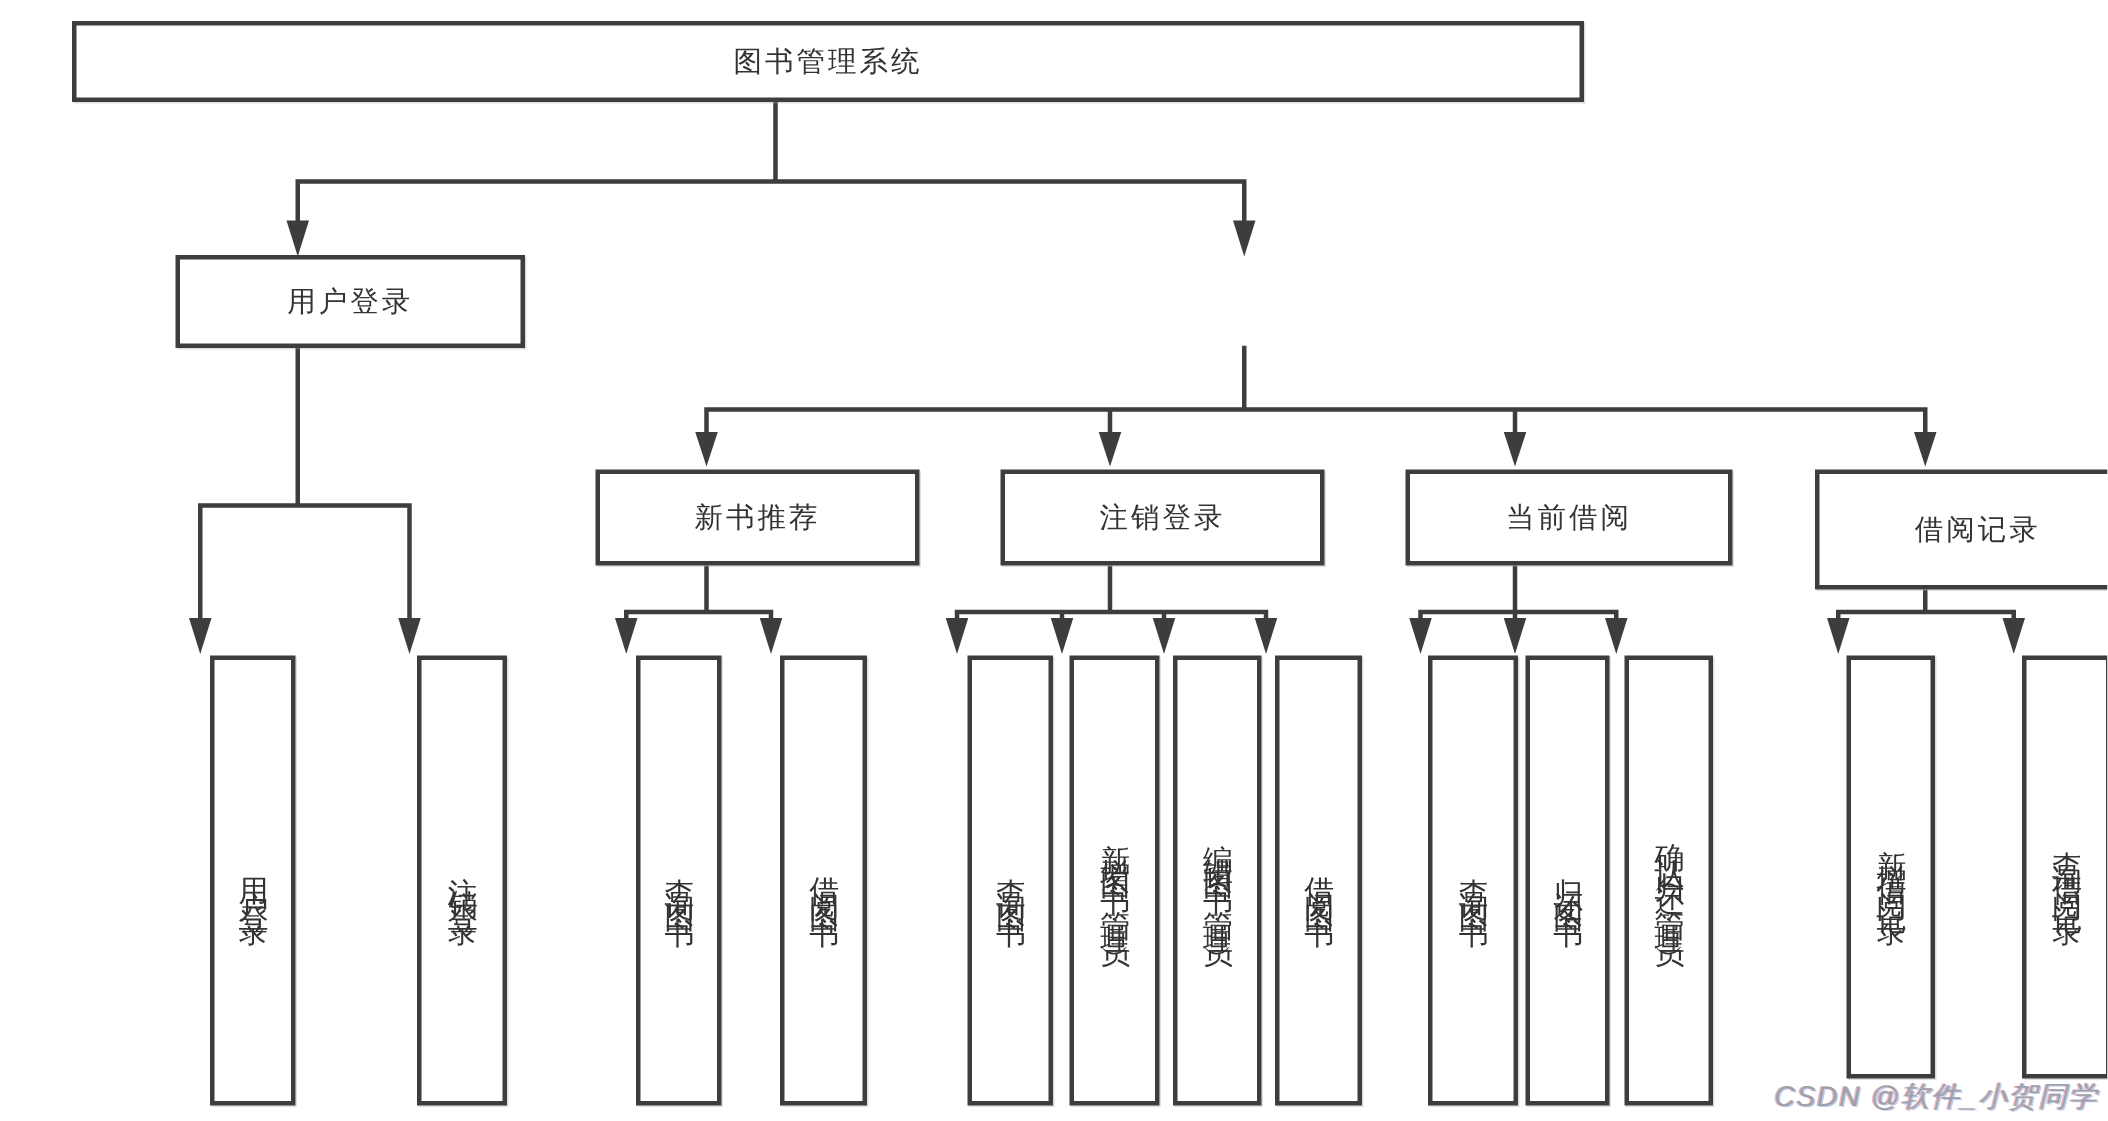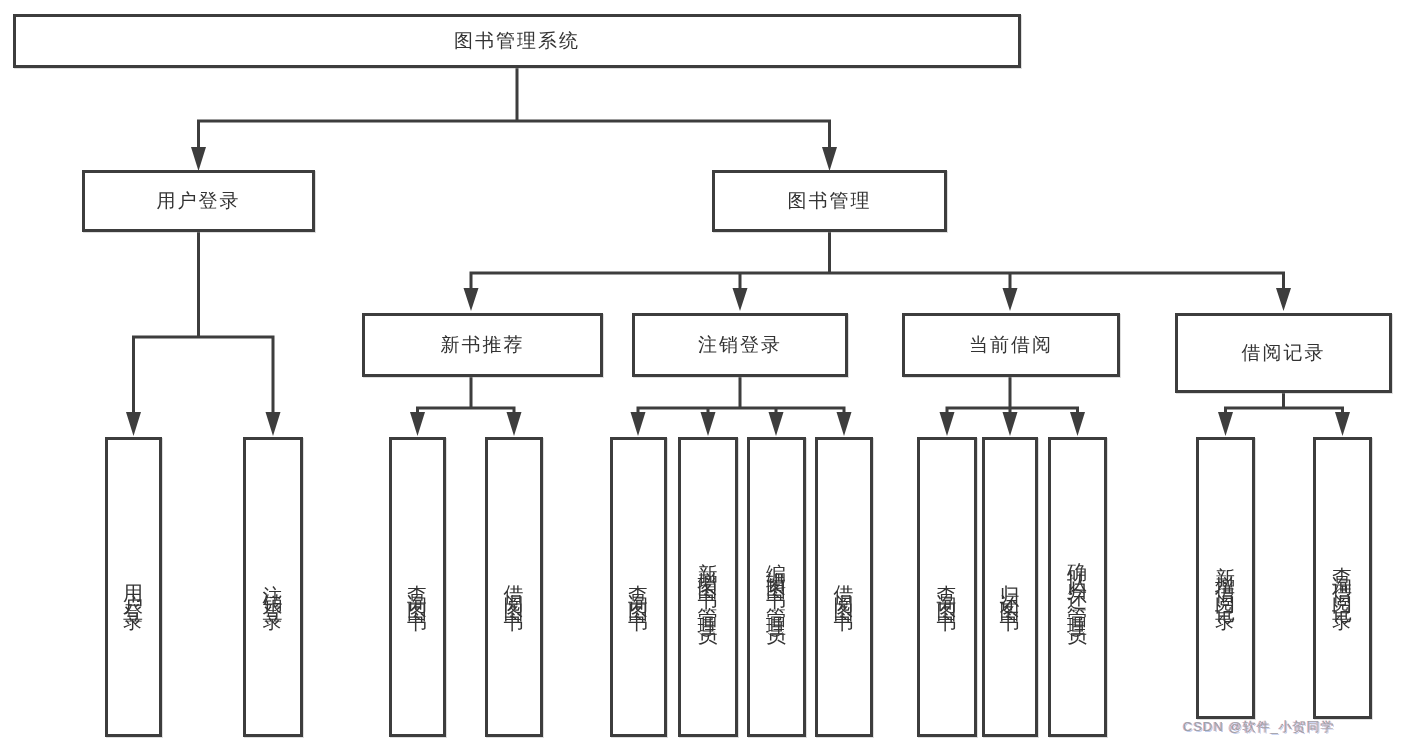--- a/index.html
+++ b/index.html
@@ -13,30 +13,32 @@
     overflow:hidden;
   }
   .connectors{position:absolute;left:0;top:0;}
   .cline{stroke:var(--line);stroke-width:3;fill:none;stroke-linecap:square;}
   .chead{fill:var(--line);stroke:none;}
   .box{
     position:absolute;box-sizing:border-box;background:var(--box-fill);
     border:3px solid var(--box-border);
     display:flex;align-items:center;justify-content:center;
     box-shadow:1px 1px 0 rgba(160,160,160,.35);
+    margin-left:35px;
   }
   .box.h span{font-size:19px;letter-spacing:2px;white-space:nowrap;}
   .box.v span{
     writing-mode:vertical-rl;text-orientation:mixed;
     font-size:20px;letter-spacing:9px;line-height:1;
   }
   .watermark{
     position:absolute;left:1183px;top:718px;width:220px;
-    font-size:13px;letter-spacing:1px;color:var(--watermark);white-space:nowrap;
+    font-size:19px;letter-spacing:1px;color:var(--watermark);white-space:nowrap;
     text-shadow:-1px 0 0 rgba(214,92,92,.45),1px 1px 0 rgba(96,126,214,.4);
+    font-style:italic;
   }
 </style>
 </head>
 <body>
 
 <div class="stage">
 
   <svg class="connectors" width="1405" height="747">
     <g>
       <path class="cline" d="M517 68 V121 M198.5 121 H829.5 M198.5 121 V150 M829.5 121 V150"></path>
@@ -68,25 +70,22 @@
     </g>
   </svg>
 
   <div class="box h" style="left:13px;top:14px;width:1008px;height:54px">
     <span>图书管理系统</span>
   </div>
 
   <div class="box h" style="left:82px;top:170px;width:233px;height:62px">
     <span>用户登录</span>
   </div>
-  <div class="box h" style="left:712px;top:170px;width:235px;height:62px">
-    <span>图书管理</span>
-  </div>
 
-  <div class="box h" style="left:362px;top:313px;width:241px;height:64px">
+  <div class="box h" style="left:362px;top:313px;width:216px;height:64px">
     <span>新书推荐</span>
   </div>
   <div class="box h" style="left:632px;top:313px;width:216px;height:64px">
     <span>注销登录</span>
   </div>
   <div class="box h" style="left:902px;top:313px;width:218px;height:64px">
     <span>当前借阅</span>
   </div>
   <div class="box h" style="left:1175px;top:313px;width:217px;height:80px">
     <span>借阅记录</span>

